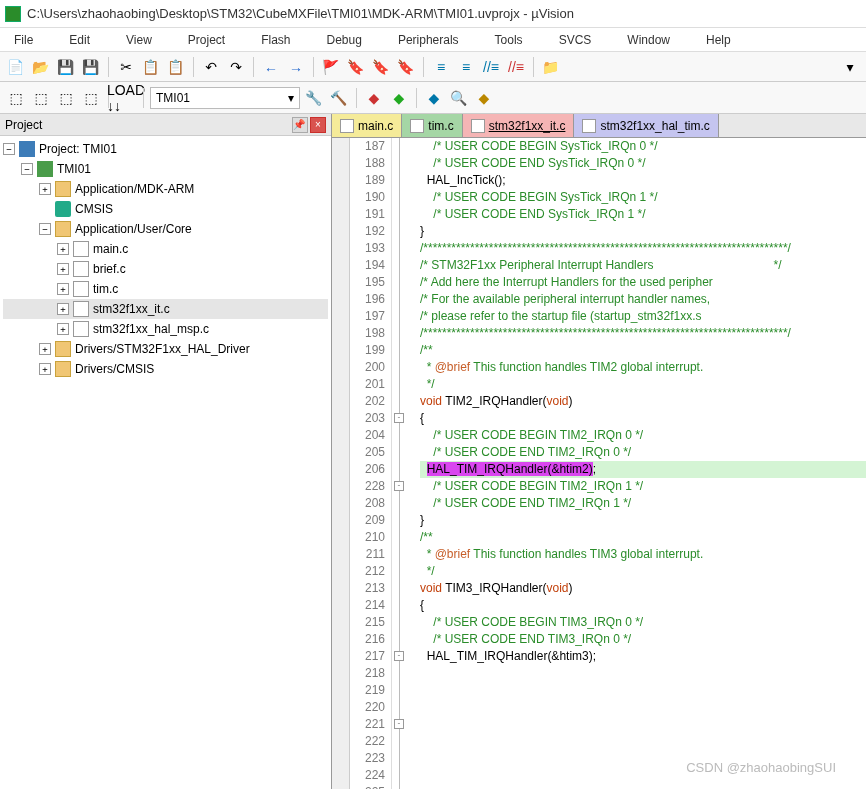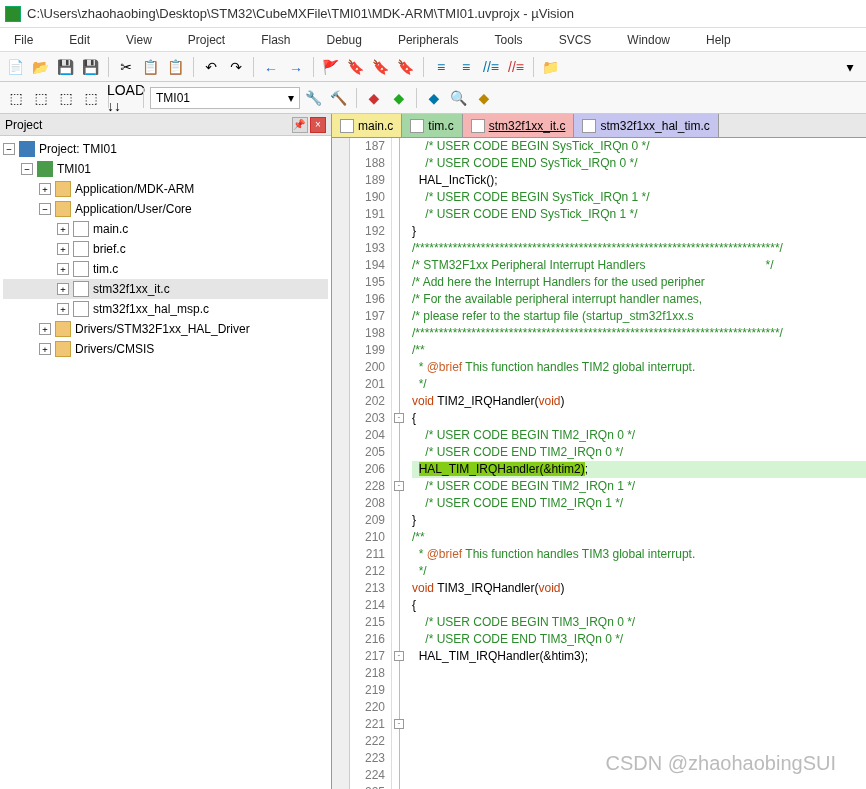--- a/index.html
+++ b/index.html
@@ -39,28 +39,28 @@
 .tab.timt{background:#a5d6a5;}
 .tab.itt{background:#f5b5b5;}
 .tab.halt{background:#c5c5f0;text-align:right;}
 .tab .ficon{width:14px;height:14px;background:#fff;border:1px solid #999;}
 .code-viewport{flex:1;display:flex;overflow:hidden;font-family:Consolas,"Courier New",monospace;font-size:13px;line-height:17px;background:#fff;}
 .margin-col{width:18px;background:#efefef;border-right:1px solid #ccc;}
 .gutter{width:42px;background:#fff;color:#7a7a7a;text-align:right;padding-right:6px;border-right:1px solid #ddd;}
 .fold-col{width:16px;background:#fff;color:#888;text-align:center;position:relative;}
 .fold-col .fold{position:absolute;left:2px;width:10px;height:10px;border:1px solid #999;background:#fff;font-size:8px;line-height:8px;text-align:center;font-family:monospace;}
 .fold-col .line{position:absolute;left:7px;width:1px;background:#bbb;height:100%;}
-.code{flex:1;white-space:pre;overflow:hidden;padding-left:4px;}
+.code{flex:1;white-space:pre;overflow:hidden;padding-left:4px;margin-left:8px;}
 .c-comment{color:#2a8c2a;}
 .c-keyword{color:#c2410c;}
 .c-doc{color:#2a8c2a;}
 .c-brief{color:#c75f2a;}
 .hl-line{background:#d4f4d4;}
-.hl-sel{background:#84cc16;}
-.watermark{position:fixed;bottom:14px;right:30px;color:#bbb;font-size:20px;pointer-events:none;}
+.hl-sel{background:#d946ef;}
+.watermark{position:fixed;bottom:14px;right:30px;color:#bbb;font-size:13px;pointer-events:none;}
 </style>
 </head>
 <body>
 
 <div class="titlebar">
   <span class="app-icon"></span>
   <span class="title">C:\Users\zhaohaobing\Desktop\STM32\CubeMXFile\TMI01\MDK-ARM\TMI01.uvprojx - µVision</span>
 </div>
 
 <div class="menubar" id="menubar">
@@ -151,20 +151,26 @@
           <span class="indent" style="width:18px"></span>
           <span class="expander">−</span>
           <span class="ico ico-target"></span>
           <span>TMI01</span>
         </div>
         <div class="tree-node">
           <span class="indent" style="width:36px"></span>
           <span class="expander">+</span>
           <span class="ico ico-folder"></span>
           <span>Application/MDK-ARM</span>
+        </div>
+        <div class="tree-node">
+          <span class="indent" style="width:36px"></span>
+          <span style="width:16px;display:inline-block"></span>
+          <span class="ico ico-cmsis"></span>
+          <span>CMSIS</span>
         </div>
         <div class="tree-node">
           <span class="indent" style="width:36px"></span>
           <span class="expander">−</span>
           <span class="ico ico-folder"></span>
           <span>Application/User/Core</span>
         </div>
         <div class="tree-node">
           <span class="indent" style="width:54px"></span>
           <span class="expander">+</span>

